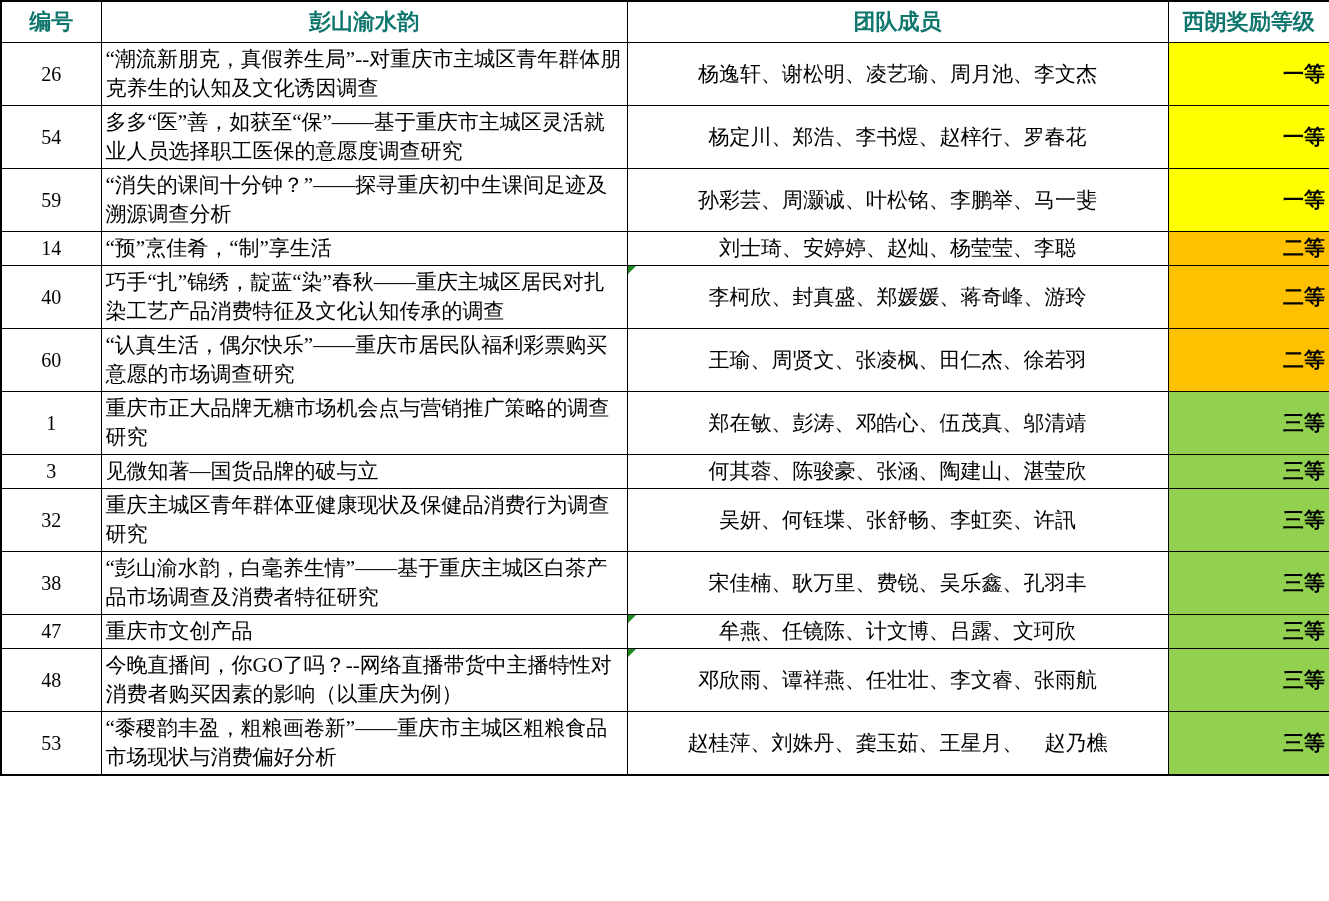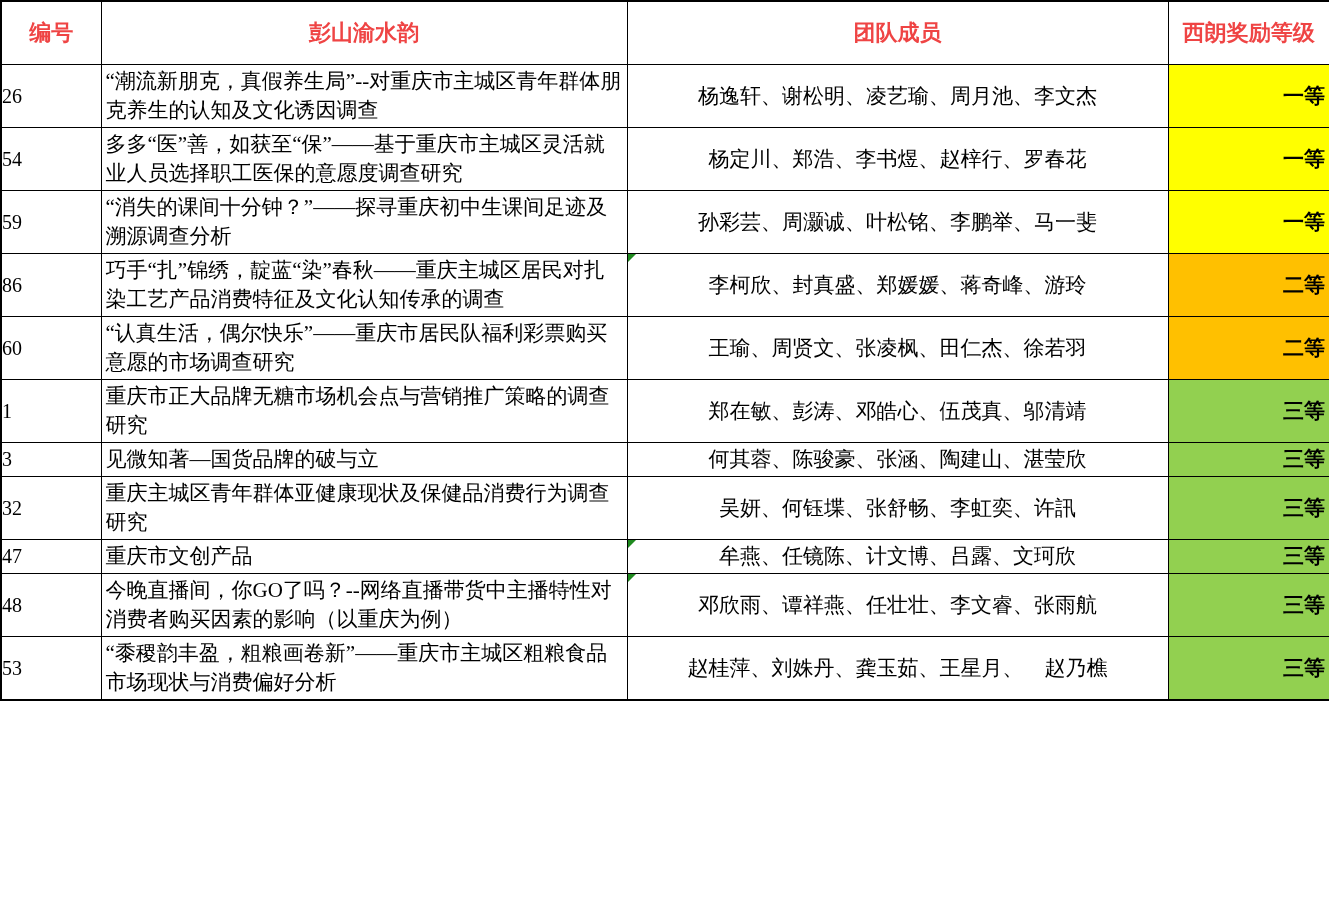--- a/index.html
+++ b/index.html
@@ -21,31 +21,32 @@
     border:1px solid #000;
     vertical-align:middle;
     overflow:hidden;
     box-sizing:border-box;
   }
   th{
     height:27px;
     font-size:22px;
     font-weight:bold;
     text-align:center;
-    padding:16px 2px;
+    padding:5px 2px;
     background:#ffffff;
-    color:#ef4444;
+    color:#0f766e;
   }
   td{
     font-size:21px;
     line-height:29px;
     padding:2px 4px;
     color:#000;
   }
   td.col-id{
+    text-align:center;
     font-size:20px;
     padding:2px 0;
     margin-left:33px;
   }
   td.col-title{
     text-align:left;
   }
   td.col-members{
     text-align:center;
     position:relative;
@@ -96,21 +97,27 @@
           <td class="col-members">杨定川、郑浩、李书煜、赵梓行、罗春花</td>
           <td class="col-award" style="background: rgb(255, 255, 0);">一等</td>
         </tr>
         <tr>
           <td class="col-id">59</td>
           <td class="col-title">“消失的课间十分钟？”——探寻重庆初中生课间足迹及溯源调查分析</td>
           <td class="col-members">孙彩芸、周灏诚、叶松铭、李鹏举、马一斐</td>
           <td class="col-award" style="background: rgb(255, 255, 0);">一等</td>
         </tr>
         <tr>
-          <td class="col-id">86</td>
+          <td class="col-id">14</td>
+          <td class="col-title">“预”烹佳肴，“制”享生活</td>
+          <td class="col-members">刘士琦、安婷婷、赵灿、杨莹莹、李聪</td>
+          <td class="col-award" style="background: rgb(255, 192, 0);">二等</td>
+        </tr>
+        <tr>
+          <td class="col-id">40</td>
           <td class="col-title">巧手“扎”锦绣，靛蓝“染”春秋——重庆主城区居民对扎染工艺产品消费特征及文化认知传承的调查</td>
           <td class="col-members">李柯欣、封真盛、郑媛媛、蒋奇峰、游玲<span class="flag-tri" style="border-top-color: rgb(31, 138, 31);"></span></td>
           <td class="col-award" style="background: rgb(255, 192, 0);">二等</td>
         </tr>
         <tr>
           <td class="col-id">60</td>
           <td class="col-title">“认真生活，偶尔快乐”——重庆市居民队福利彩票购买意愿的市场调查研究</td>
           <td class="col-members">王瑜、周贤文、张凌枫、田仁杰、徐若羽</td>
           <td class="col-award" style="background: rgb(255, 192, 0);">二等</td>
         </tr>
@@ -126,20 +133,26 @@
           <td class="col-members">何其蓉、陈骏豪、张涵、陶建山、湛莹欣</td>
           <td class="col-award" style="background: rgb(146, 208, 80);">三等</td>
         </tr>
         <tr>
           <td class="col-id">32</td>
           <td class="col-title">重庆主城区青年群体亚健康现状及保健品消费行为调查研究</td>
           <td class="col-members">吴妍、何钰堞、张舒畅、李虹奕、许訊</td>
           <td class="col-award" style="background: rgb(146, 208, 80);">三等</td>
         </tr>
         <tr>
+          <td class="col-id">38</td>
+          <td class="col-title">“彭山渝水韵，白毫养生情”——基于重庆主城区白茶产品市场调查及消费者特征研究</td>
+          <td class="col-members">宋佳楠、耿万里、费锐、吴乐鑫、孔羽丰</td>
+          <td class="col-award" style="background: rgb(146, 208, 80);">三等</td>
+        </tr>
+        <tr>
           <td class="col-id">47</td>
           <td class="col-title">重庆市文创产品</td>
           <td class="col-members">牟燕、任镜陈、计文博、吕露、文珂欣<span class="flag-tri" style="border-top-color: rgb(31, 138, 31);"></span></td>
           <td class="col-award" style="background: rgb(146, 208, 80);">三等</td>
         </tr>
         <tr>
           <td class="col-id">48</td>
           <td class="col-title">今晚直播间，你GO了吗？--网络直播带货中主播特性对消费者购买因素的影响（以重庆为例）</td>
           <td class="col-members">邓欣雨、谭祥燕、任壮壮、李文睿、张雨航<span class="flag-tri" style="border-top-color: rgb(31, 138, 31);"></span></td>
           <td class="col-award" style="background: rgb(146, 208, 80);">三等</td>

